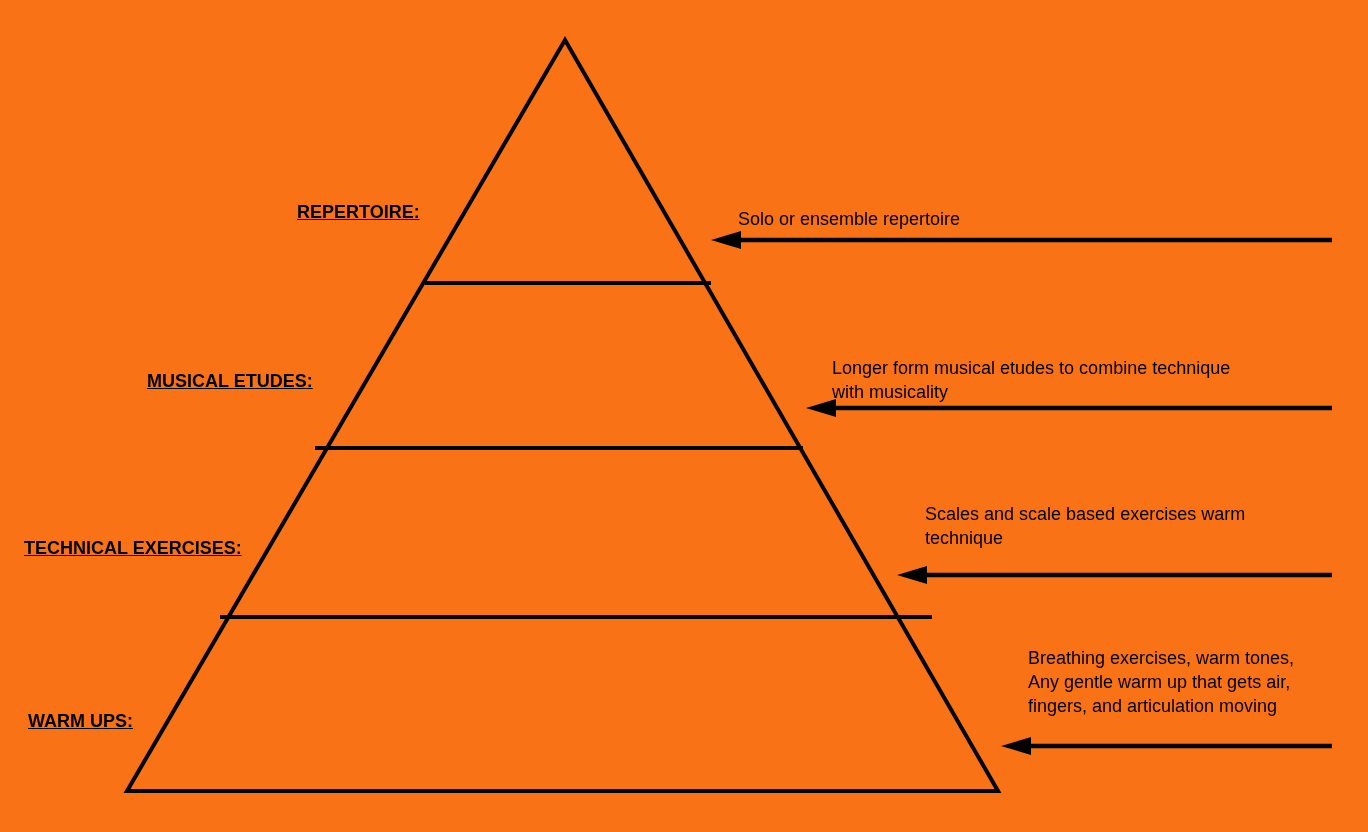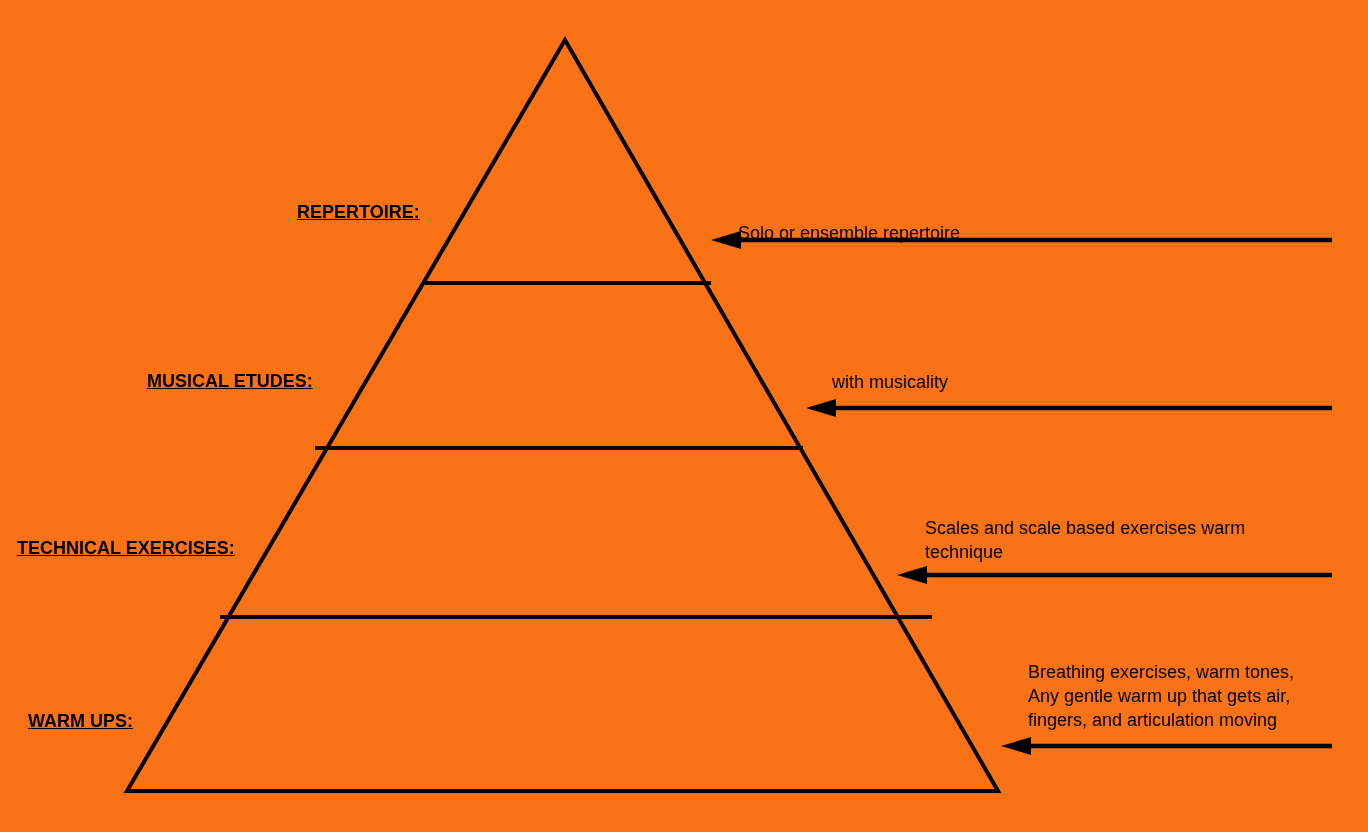--- a/index.html
+++ b/index.html
@@ -38,21 +38,20 @@
     font-size: 18px;
     line-height: 22px;
     font-weight: bold;
     color: #000000;
     text-decoration: underline;
     white-space: nowrap;
   }
   .annotation {
     position: absolute;
     color: #000000;
-    margin-top: 14px;
   }
   .annotation-line {
     font-size: 18px;
     line-height: 24px;
     white-space: nowrap;
   }
 </style>
 </head>
 <body>
 
@@ -81,29 +80,30 @@
     <g>
       <line class="arrow-line" x1="1026" y1="746" x2="1332" y2="746"></line>
       <polygon class="arrow-head" points="1001,746 1031,737 1031,755"></polygon>
     </g>
   </svg>
 
   <div class="level-label" style="left:297px; top:201px">REPERTOIRE:</div>
 
   <div class="level-label" style="left:147px; top:370px">MUSICAL ETUDES:</div>
 
-  <div class="level-label" style="left:17px; top:537px">TECHNICAL EXERCISES:</div>
+  <div class="level-label" style="left:24px; top:537px">TECHNICAL EXERCISES:</div>
 
   <div class="level-label" style="left:28px; top:710px">WARM UPS:</div>
 
   <div class="annotation" style="left:738px; top:207px">
     <div class="annotation-line">Solo or ensemble repertoire</div>
   </div>
 
   <div class="annotation" style="left:832px; top:356px">
+    <div class="annotation-line">Longer form musical etudes to combine technique</div>
     <div class="annotation-line">with musicality</div>
   </div>
 
   <div class="annotation" style="left:925px; top:502px">
     <div class="annotation-line">Scales and scale based exercises warm</div>
     <div class="annotation-line">technique</div>
   </div>
 
   <div class="annotation" style="left:1028px; top:646px">
     <div class="annotation-line">Breathing exercises, warm tones,</div>

